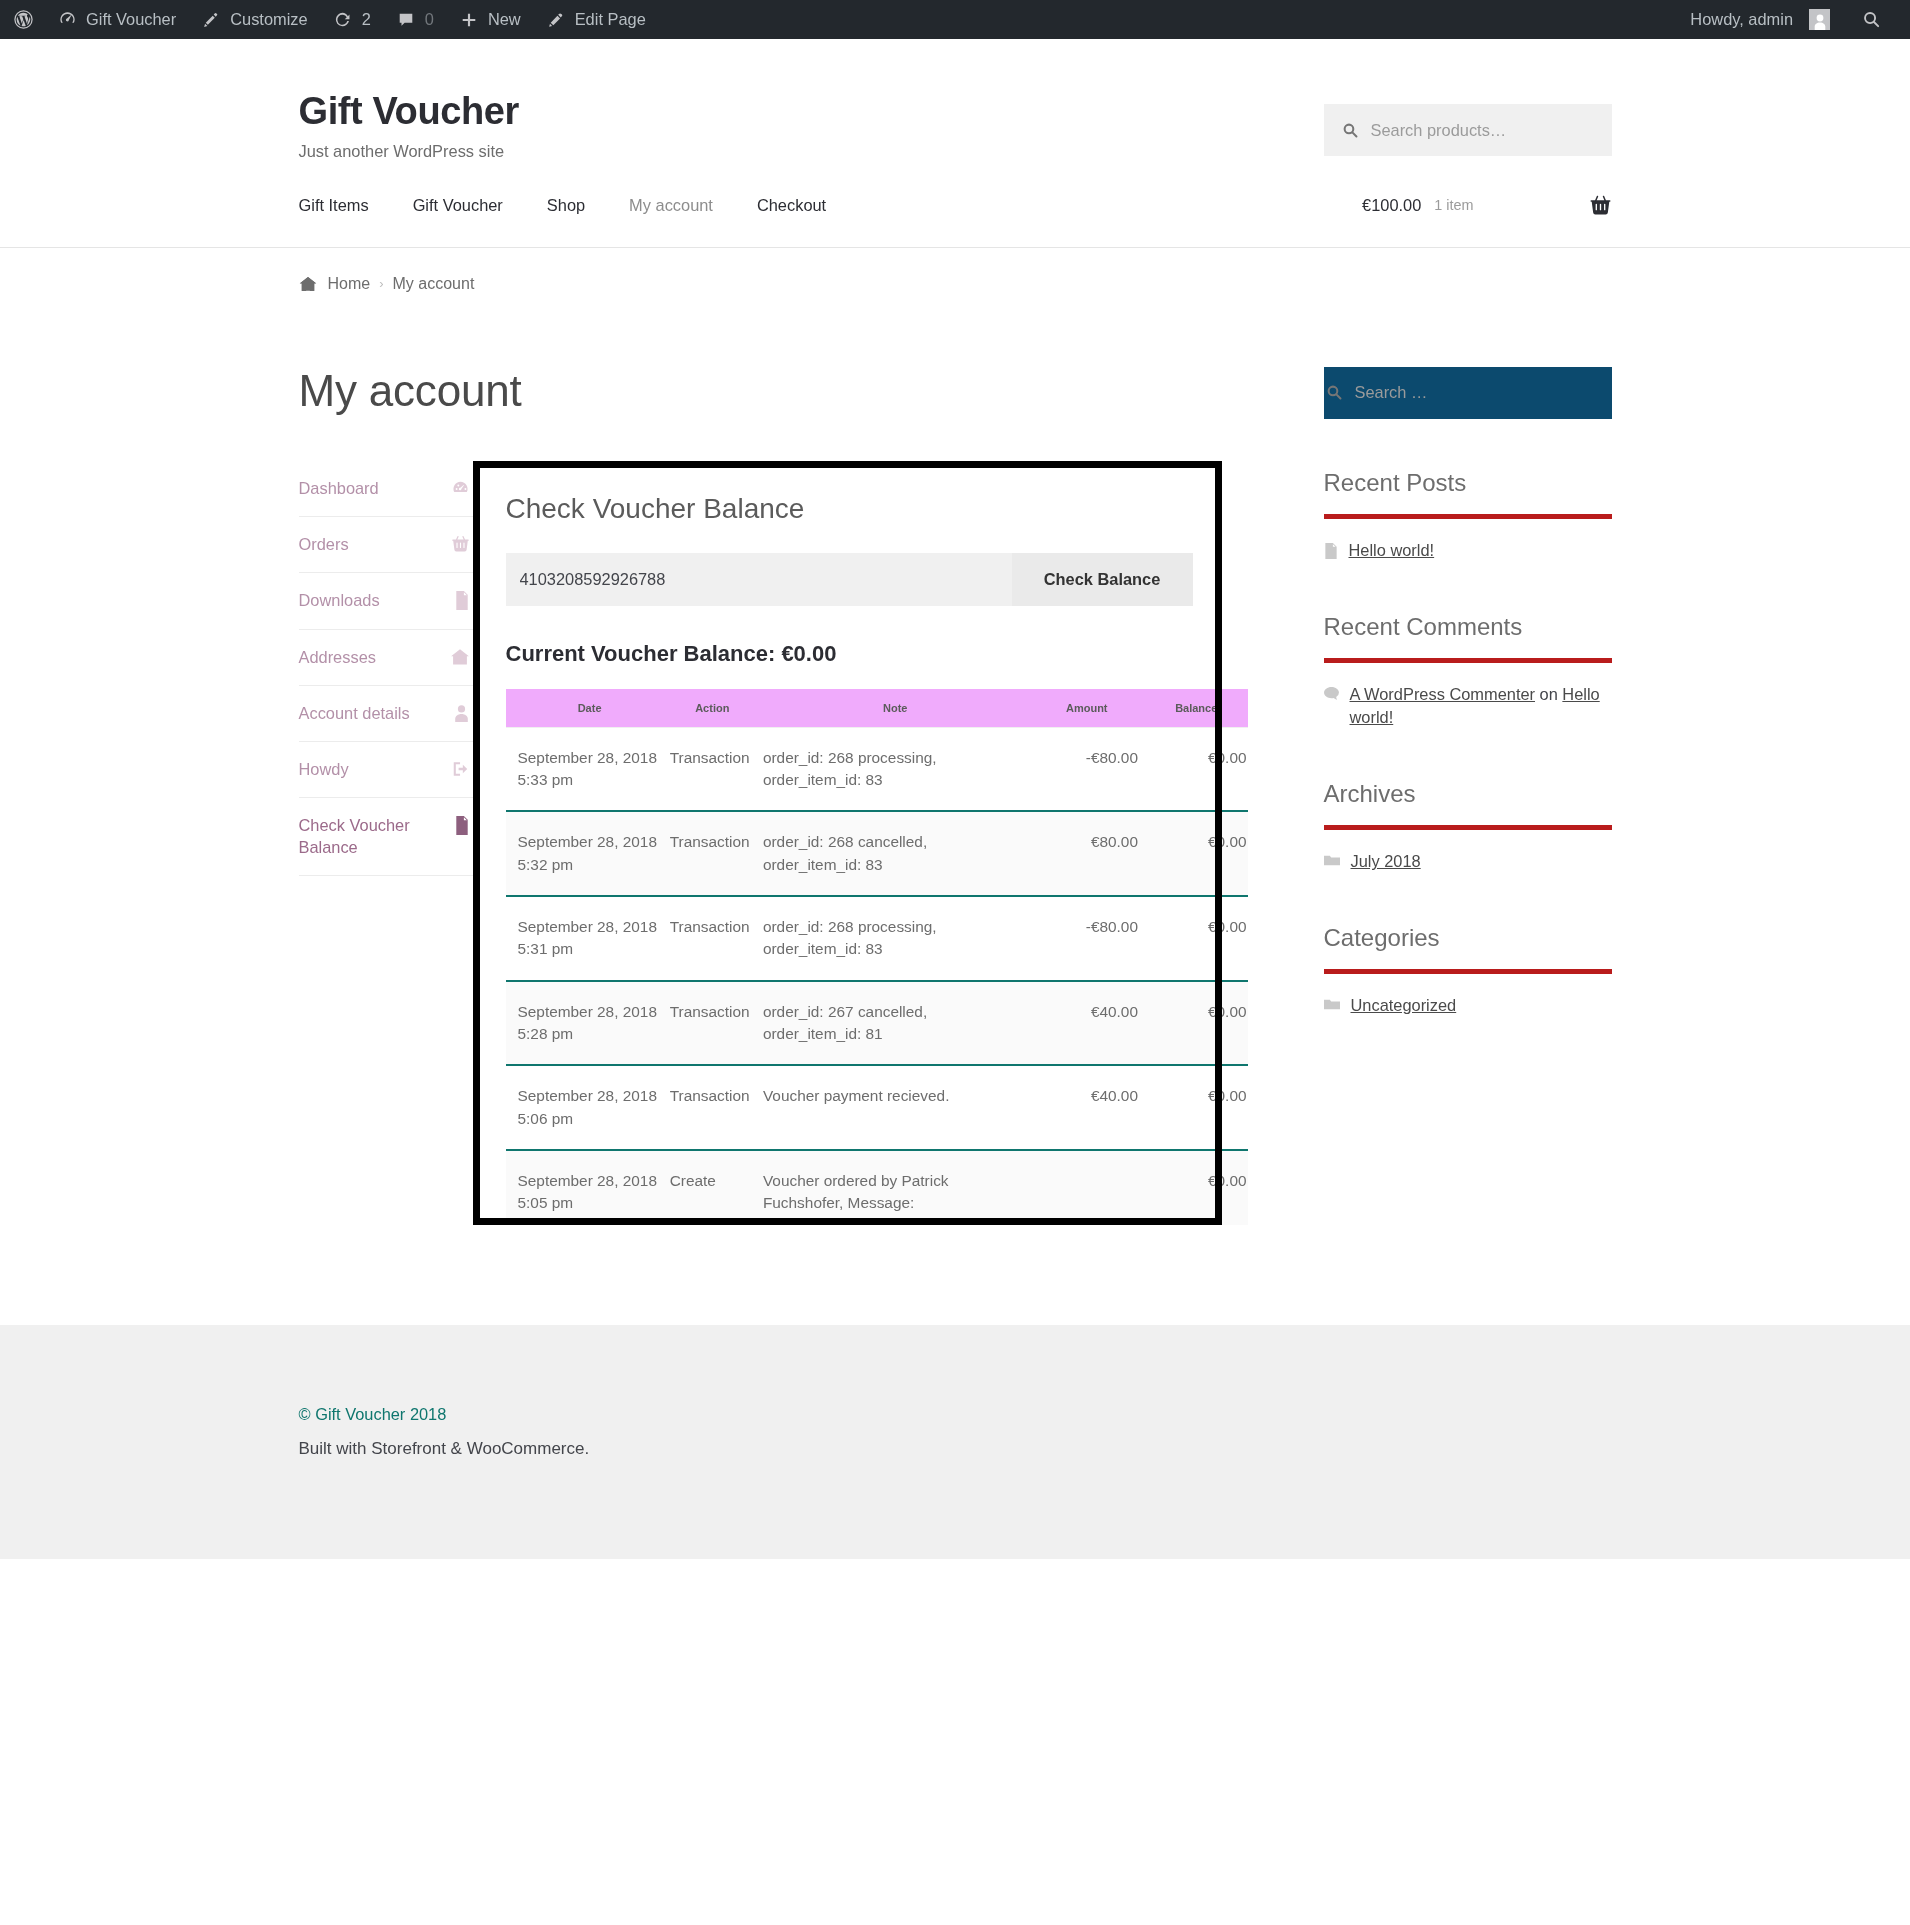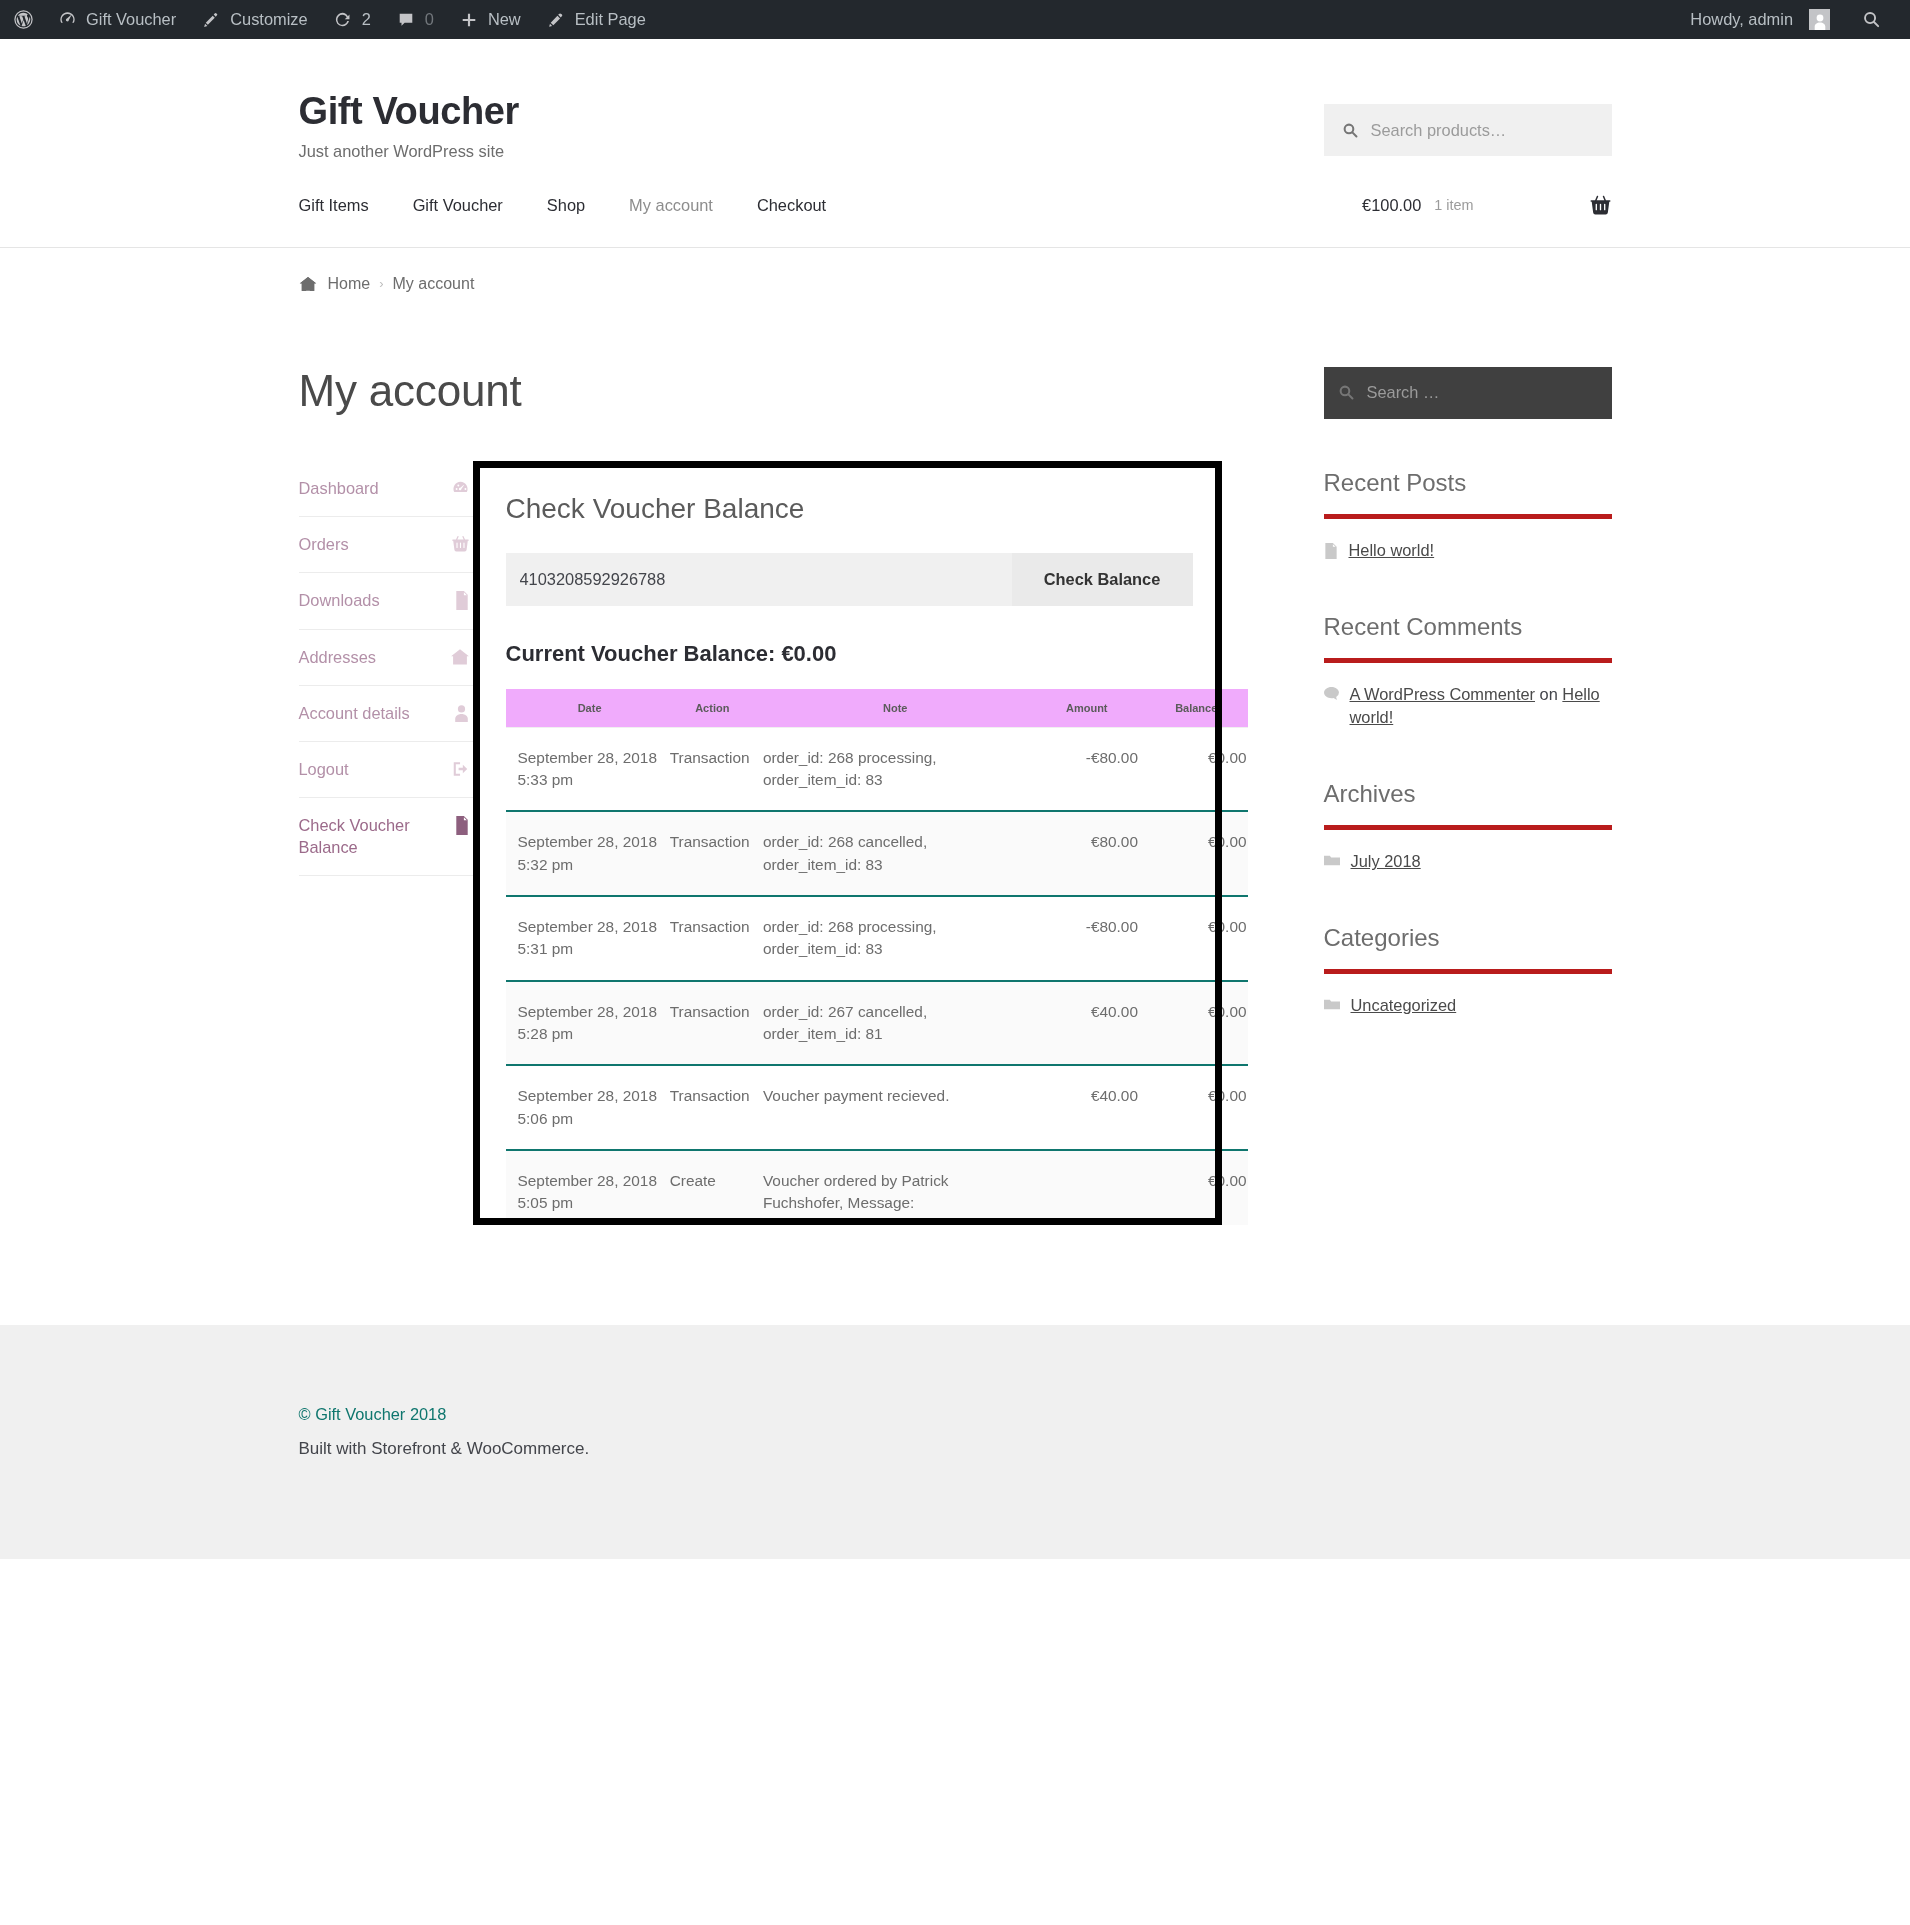--- a/index.html
+++ b/index.html
@@ -170,22 +170,22 @@
     position: relative;
     width: 749px;
     height: 764px;
     overflow: hidden;
     padding: 7px 0 0 7px;
   }
 
   
   .widget { margin-bottom: 50px; }
   .widget-search {
-    width: 288px; height: 52px; background: #404040;
-    display: flex; align-items: center; padding: 0 14px; gap: 12px;
+    width: 288px; height: 52px; background: #0c4a6e;
+    display: flex; align-items: center; padding: 0 2px; gap: 12px;
   }
   .widget-search .ph { color: #9b9b9b; font-size: 16.4px; }
   .widget-title {
     font-size: 24px; font-weight: 300; color: #6d6d6d;
     padding-bottom: 17px; margin-bottom: 20px;
     border-bottom: 5px solid #b91c1c;
   }
   .widget ul { list-style: none; }
   .widget li {
     display: flex; align-items: flex-start; gap: 11px;
@@ -407,21 +407,21 @@
                   <span class="acct-ico">
                     <svg width="17" height="18" viewBox="0 0 18 20" fill="currentColor">
                       <circle cx="9" cy="5.5" r="4"></circle>
                       <path d="M9 11c-4 0-7 2.4-7 5.3V20h14v-3.7C16 13.4 13 11 9 11z"></path>
                     </svg>
                   </span>
                 </a>
               </li>
               <li>
                 <a class="acct-link">
-                  <span class="acct-lbl">Logout</span>
+                  <span class="acct-lbl">Howdy</span>
                   <span class="acct-ico">
                     <svg width="19" height="18" viewBox="0 0 20 20" fill="currentColor">
                       <path d="M2.5 2.5h7v2.3H4.8v10.4h4.7v2.3h-7V2.5z"></path>
                       <path d="m12.6 5.3 4.9 4.7-4.9 4.7v-3.2H7.9V8.5h4.7V5.3z"></path>
                     </svg>
                   </span>
                 </a>
               </li>
               <li>
                 <a class="acct-link is-active">

